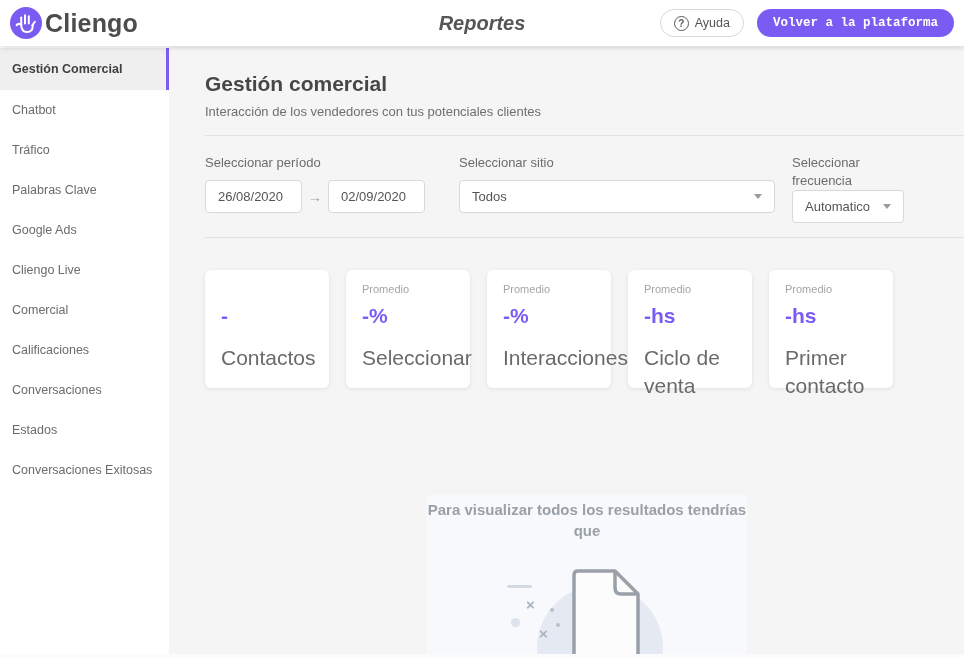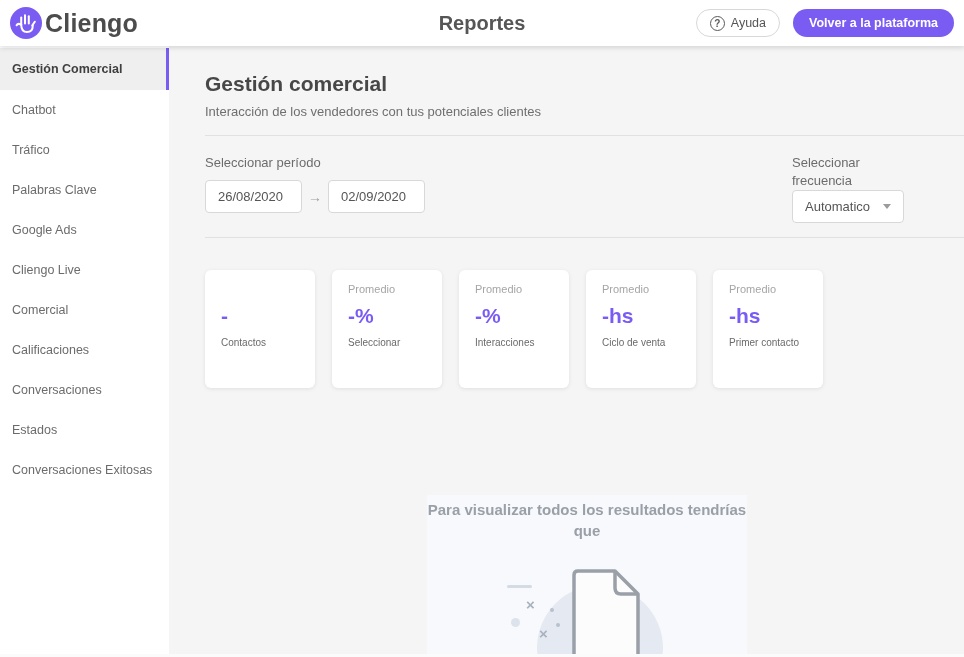--- a/index.html
+++ b/index.html
@@ -13,38 +13,38 @@
   .header {
     position:absolute; top:0; left:0; right:0; height:46px; background:#fff;
     display:flex; align-items:center; padding:0 10px; z-index:20;
     box-shadow:0 2px 5px rgba(0,0,0,0.13);
   }
   .brand { display:flex; align-items:center; gap:3px; cursor:pointer; }
   .brand svg { width:32px; height:32px; display:block; }
   .brand-name { font-size:25px; font-weight:600; color:#4c4c4c; letter-spacing:.2px; }
   .header-title {
     position:absolute; left:50%; transform:translateX(-50%);
-    font-size:20px; font-weight:600; color:#565656;
+    font-size:20px; font-weight:600; color:#565656;font-style:italic;
   }
   .header-right { margin-left:auto; display:flex; align-items:center; gap:13px; }
   .help-btn {
     display:flex; align-items:center; gap:6px; height:28px; padding:0 13px;
     border:1px solid #d8d8d8; border-radius:14px; background:#fff;
     font-size:12.5px; color:#555; cursor:pointer;
   }
   .help-q {
     width:15px; height:15px; border:1.4px solid #5a5a5a; border-radius:50%;
     display:flex; align-items:center; justify-content:center;
     font-size:10px; font-weight:700; color:#5a5a5a;
   }
   .back-btn {
     height:28px; padding:0 16px; border:none; border-radius:14px;
     background:var(--accent,#7a5cf2); color:#fff; font-size:12.5px; font-weight:600;
     display:flex; align-items:center; cursor:pointer;
-    font-family:Liberation Sans, sans-serif;
+    font-family:Liberation Mono, monospace;
   }
 
   
   .sidebar {
     position:absolute; top:46px; left:0; bottom:0; width:169px;
     background:#fff; padding-top:2px; z-index:5;
   }
   .side-item {
     height:40px; display:flex; align-items:center; padding-left:12px;
     font-size:12.5px; color:#6b6b6b; cursor:pointer;
@@ -85,26 +85,26 @@
   .fg-site { margin-left:34px; }
   .fg-site .select-box { width:316px; }
   .fg-freq { margin-left:auto; width:112px; }
   .fg-freq .filter-label { display:block; width:84px; }
   .fg-freq .select-box { width:112px; }
   .divider2 { height:1px; background:#e1e1e3; margin-top:14px; }
 
   
   .stats-row { display:flex; gap:17px; margin-top:32px; }
   .stat-card {
-    width:110px; height:118px; background:#fff; border-radius:6px;
+    width:124px; height:118px; background:#fff; border-radius:6px;
     box-shadow:0 1px 4px rgba(0,0,0,0.09); padding:13px 16px;
   }
   .stat-header { font-size:11px; color:#a5a5a5; min-height:14px; }
   .stat-value { font-size:21px; font-weight:700; color:#7a5cf5; margin-top:7px; }
-  .stat-label { font-size:10px; color:#6a6a6a; margin-top:8px; line-height:1.35; }
+  .stat-label { font-size:21px; color:#6a6a6a; margin-top:16px; line-height:1.35; }
 
   
   .empty-state {
     width:320px; margin-left:222px; margin-top:107px; height:200px;
     background:#f8f9fc; padding-top:4px; text-align:center;
   }
   .empty-msg { font-size:15px; font-weight:700; color:#9aa0a8; line-height:21px; }
   .illustration { position:relative; height:120px; margin-top:27px; }
   .illus-circle {
     position:absolute; left:110px; top:17px; width:126px; height:126px;
@@ -196,20 +196,29 @@
   <div class="filters">
     <div class="filter-group">
       <div class="filter-label">Seleccionar período</div>
       <div class="filter-controls">
         <input class="date-input" readonly="" value="26/08/2020" style="">
         <span class="date-arrow">→</span>
         <input class="date-input" readonly="" value="02/09/2020" style="">
       </div>
     </div>
 
+    <div class="filter-group fg-site">
+      <div class="filter-label">Seleccionar sitio</div>
+      <div class="filter-controls">
+        <div class="select-box">
+          <span>Todos</span>
+          <span class="caret"></span>
+        </div>
+      </div>
+    </div>
 
     <div class="filter-group fg-freq">
       <span class="filter-label">Seleccionar frecuencia</span>
       <div class="select-box">
         <span>Automatico</span>
         <span class="caret"></span>
       </div>
     </div>
   </div>
 

